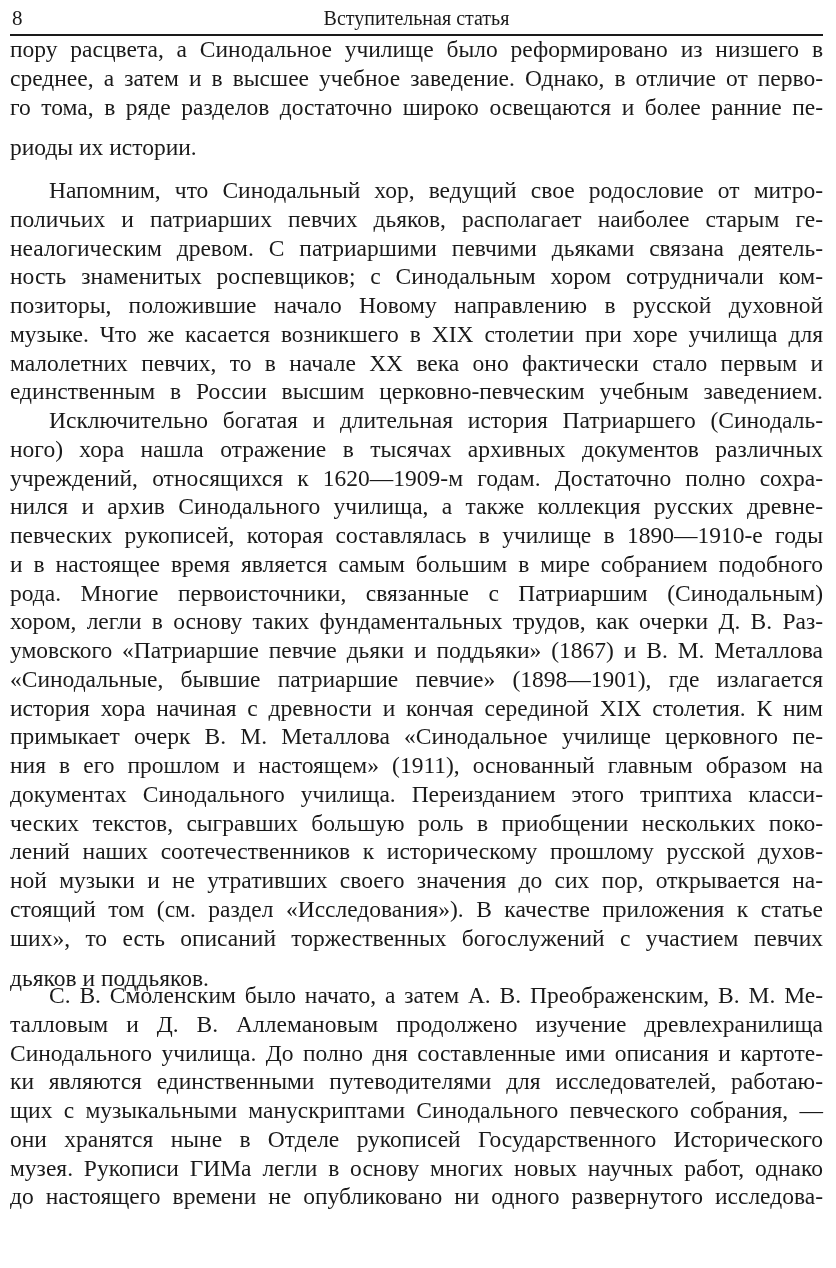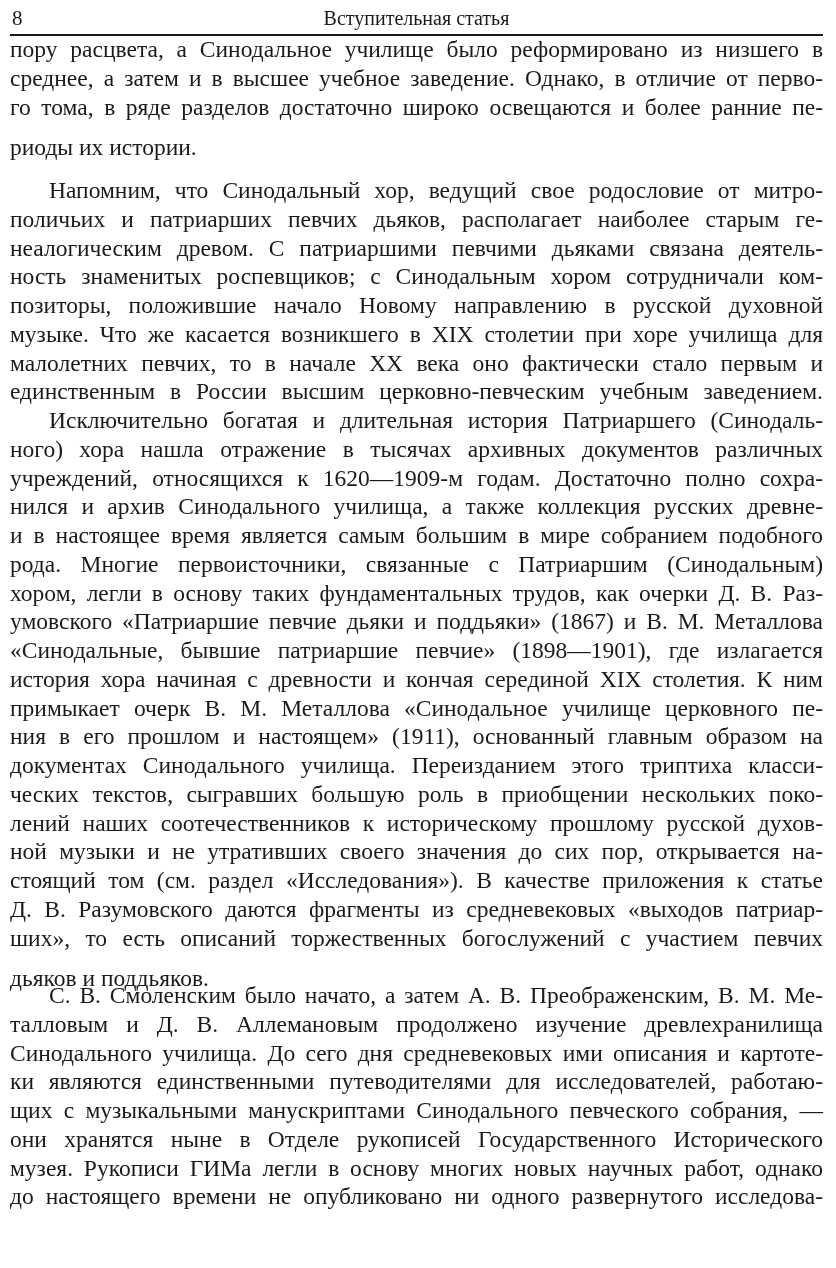--- a/index.html
+++ b/index.html
@@ -48,40 +48,40 @@
     <div class="line"><span class="line-inner">позиторы, положившие начало Новому направлению в русской духовной</span></div>
     <div class="line"><span class="line-inner">музыке. Что же касается возникшего в XIX столетии при хоре училища для</span></div>
     <div class="line"><span class="line-inner">малолетних певчих, то в начале XX века оно фактически стало первым и</span></div>
     <div class="line"><span class="line-inner">единственным в России высшим церковно-певческим учебным заведением.</span></div>
   </div>
   <div>
     <div class="line indent"><span class="line-inner">Исключительно богатая и длительная история Патриаршего (Синодаль-</span></div>
     <div class="line"><span class="line-inner">ного) хора нашла отражение в тысячах архивных документов различных</span></div>
     <div class="line"><span class="line-inner">учреждений, относящихся к 1620—1909-м годам. Достаточно полно сохра-</span></div>
     <div class="line"><span class="line-inner">нился и архив Синодального училища, а также коллекция русских древне-</span></div>
+    <div class="line"><span class="line-inner">певческих рукописей, которая составлялась в училище в 1890—1910-е годы</span></div>
     <div class="line"><span class="line-inner">и в настоящее время является самым большим в мире собранием подобного</span></div>
     <div class="line"><span class="line-inner">рода. Многие первоисточники, связанные с Патриаршим (Синодальным)</span></div>
     <div class="line"><span class="line-inner">хором, легли в основу таких фундаментальных трудов, как очерки Д. В. Раз-</span></div>
     <div class="line"><span class="line-inner">умовского «Патриаршие певчие дьяки и поддьяки» (1867) и В. М. Металлова</span></div>
     <div class="line"><span class="line-inner">«Синодальные, бывшие патриаршие певчие» (1898—1901), где излагается</span></div>
     <div class="line"><span class="line-inner">история хора начиная с древности и кончая серединой XIX столетия. К ним</span></div>
     <div class="line"><span class="line-inner">примыкает очерк В. М. Металлова «Синодальное училище церковного пе-</span></div>
     <div class="line"><span class="line-inner">ния в его прошлом и настоящем» (1911), основанный главным образом на</span></div>
     <div class="line"><span class="line-inner">документах Синодального училища. Переизданием этого триптиха класси-</span></div>
     <div class="line"><span class="line-inner">ческих текстов, сыгравших большую роль в приобщении нескольких поко-</span></div>
     <div class="line"><span class="line-inner">лений наших соотечественников к историческому прошлому русской духов-</span></div>
     <div class="line"><span class="line-inner">ной музыки и не утративших своего значения до сих пор, открывается на-</span></div>
     <div class="line"><span class="line-inner">стоящий том (см. раздел «Исследования»). В качестве приложения к статье</span></div>
-    <div class="line"><span class="line-inner">Д. В. Разумовского даются фрагменты из средневековых «выходов патриар-</span></div>
     <div class="line"><span class="line-inner">ших», то есть описаний торжественных богослужений с участием певчих</span></div>
     <div class="line last"><span class="line-inner">дьяков и поддьяков.</span></div>
   </div>
   <div>
     <div class="line indent"><span class="line-inner">С. В. Смоленским было начато, а затем А. В. Преображенским, В. М. Ме-</span></div>
     <div class="line"><span class="line-inner">талловым и Д. В. Аллемановым продолжено изучение древлехранилища</span></div>
-    <div class="line"><span class="line-inner">Синодального училища. До сего дня средневековых ими описания и картоте-</span></div>
+    <div class="line"><span class="line-inner">Синодального училища. До полно дня составленные ими описания и картоте-</span></div>
     <div class="line"><span class="line-inner">ки являются единственными путеводителями для исследователей, работаю-</span></div>
     <div class="line"><span class="line-inner">щих с музыкальными манускриптами Синодального певческого собрания, —</span></div>
     <div class="line"><span class="line-inner">они хранятся ныне в Отделе рукописей Государственного Исторического</span></div>
     <div class="line"><span class="line-inner">музея. Рукописи ГИМа легли в основу многих новых научных работ, однако</span></div>
     <div class="line"><span class="line-inner">до настоящего времени не опубликовано ни одного развернутого исследова-</span></div>
   </div>
 </div>
 
 </body></html>

